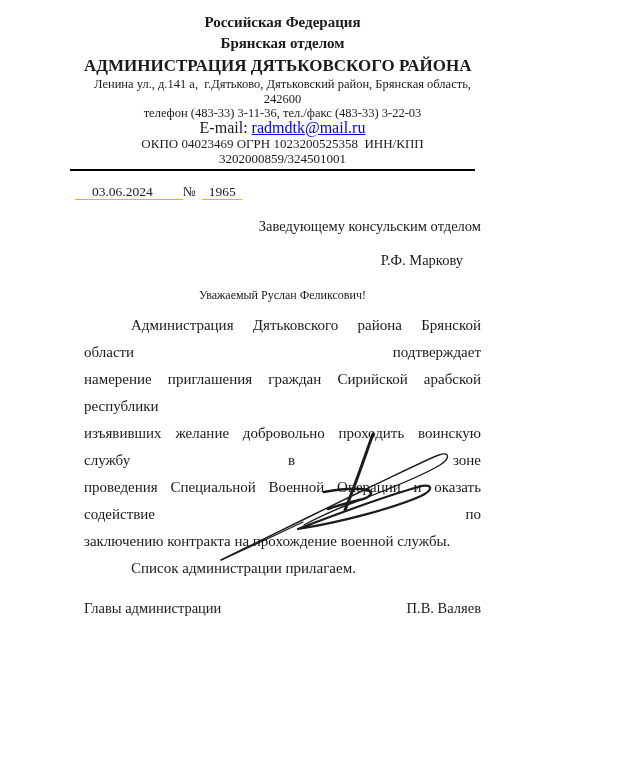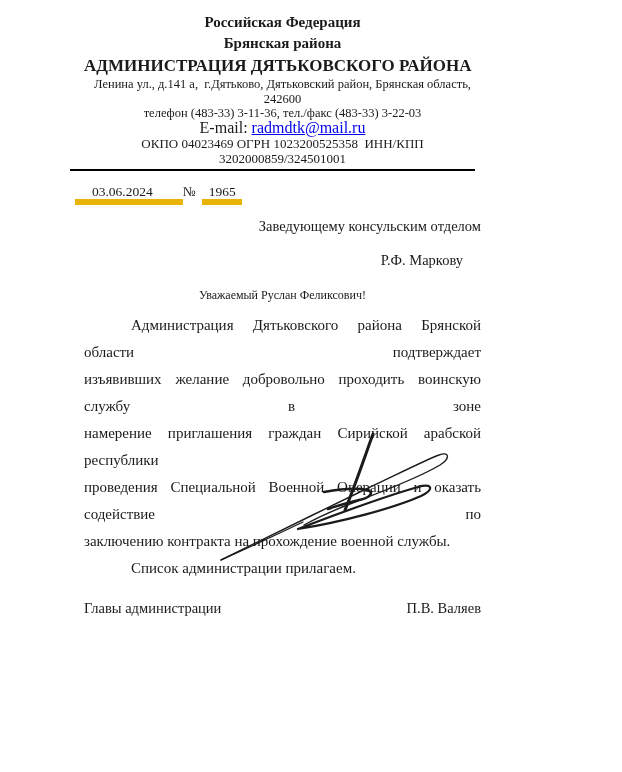--- a/index.html
+++ b/index.html
@@ -58,21 +58,21 @@
   }
   
   .ref-line {
     margin-top: 12px;
     margin-left: -9px;
     font-size: 13.5px;
     line-height: 17px;
     white-space: pre;
   }
   .ul {
-    border-bottom: 6px solid #eab308;
+    border-bottom: 1px solid #eab308;
     white-space: pre;
   }
   .ref-num { margin-left: 6px; }
   
   .addressee-pos {
     margin-top: 18px;
     text-align: right;
     font-size: 14.5px;
     line-height: 17px;
   }
@@ -113,40 +113,40 @@
     height: 140px;
     pointer-events: none;
   }
 </style>
 </head>
 <body>
 
 <div class="page">
 
   <div class="lh-line1">Российская Федерация</div>
-  <div class="lh-line1">Брянская района</div>
+  <div class="lh-line1">Брянская отделом</div>
   <div class="lh-org">АДМИНИСТРАЦИЯ ДЯТЬКОВСКОГО РАЙОНА</div>
   <div class="lh-addr">Ленина ул., д.141 а,  г.Дятьково, Дятьковский район, Брянская область, 242600</div>
   <div class="lh-addr">телефон (483-33) 3-11-36, тел./факс (483-33) 3-22-03</div>
   <div class="lh-email-line"><span>E-mail: </span><a>radmdtk@mail.ru</a></div>
   <div class="lh-okpo">ОКПО 04023469 ОГРН 1023200525358  ИНН/КПП  3202000859/324501001</div>
 
   <div class="rule"></div>
 
   <div class="ref-line"><span class="ul">     03.06.2024         </span><span>№</span><span class="ul ref-num">  1965  </span></div>
 
   <div class="addressee-pos">Заведующему консульским отделом</div>
   <div class="addressee-name">Р.Ф. Маркову</div>
 
   <div class="salutation">Уважаемый Руслан Феликсович!</div>
 
   <div class="body-para">
     <div class="body-line jl indent">Администрация Дятьковского района Брянской области подтверждает</div>
+    <div class="body-line jl">намерение приглашения граждан Сирийской арабской республики</div>
     <div class="body-line jl">изъявивших желание добровольно проходить воинскую службу в зоне</div>
-    <div class="body-line jl">намерение приглашения граждан Сирийской арабской республики</div>
     <div class="body-line jl">проведения Специальной Военной Операции и оказать содействие по</div>
     <div class="body-line">заключению контракта на прохождение военной службы.</div>
     <div class="body-line indent">Список администрации прилагаем.</div>
   </div>
 
   <div class="sig-row">
     <span>Главы администрации</span>
     <span>П.В. Валяев</span>
   </div>
 

